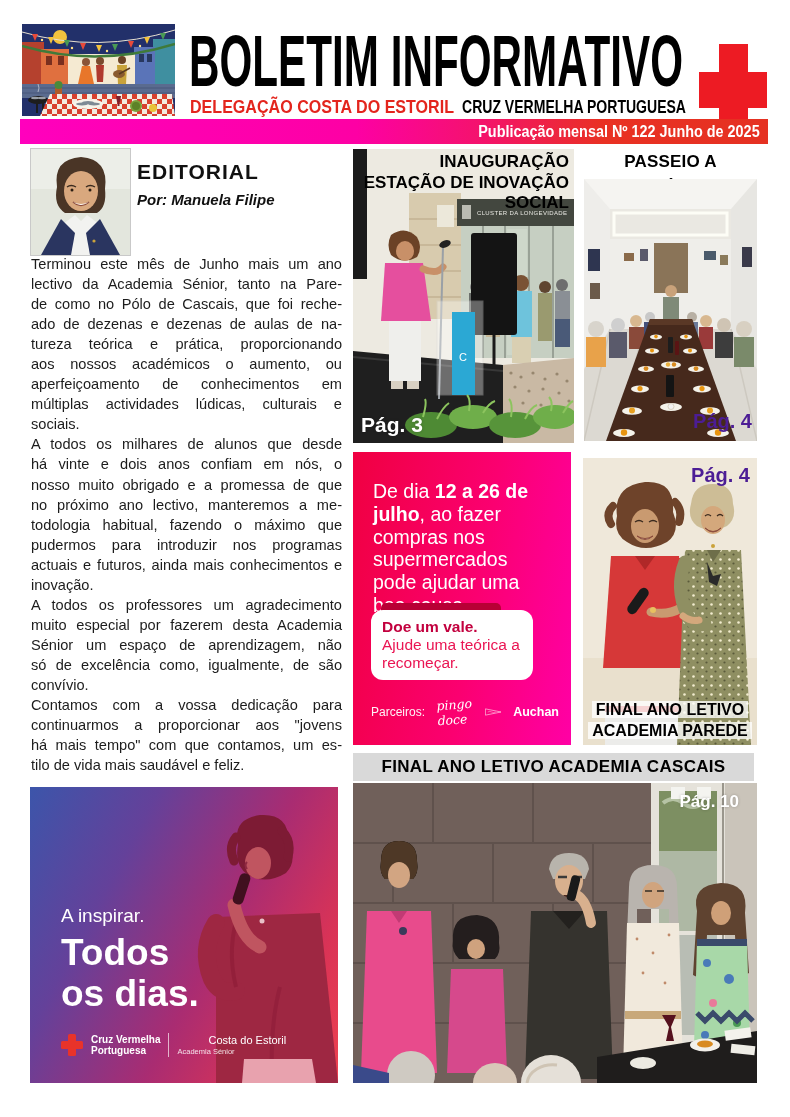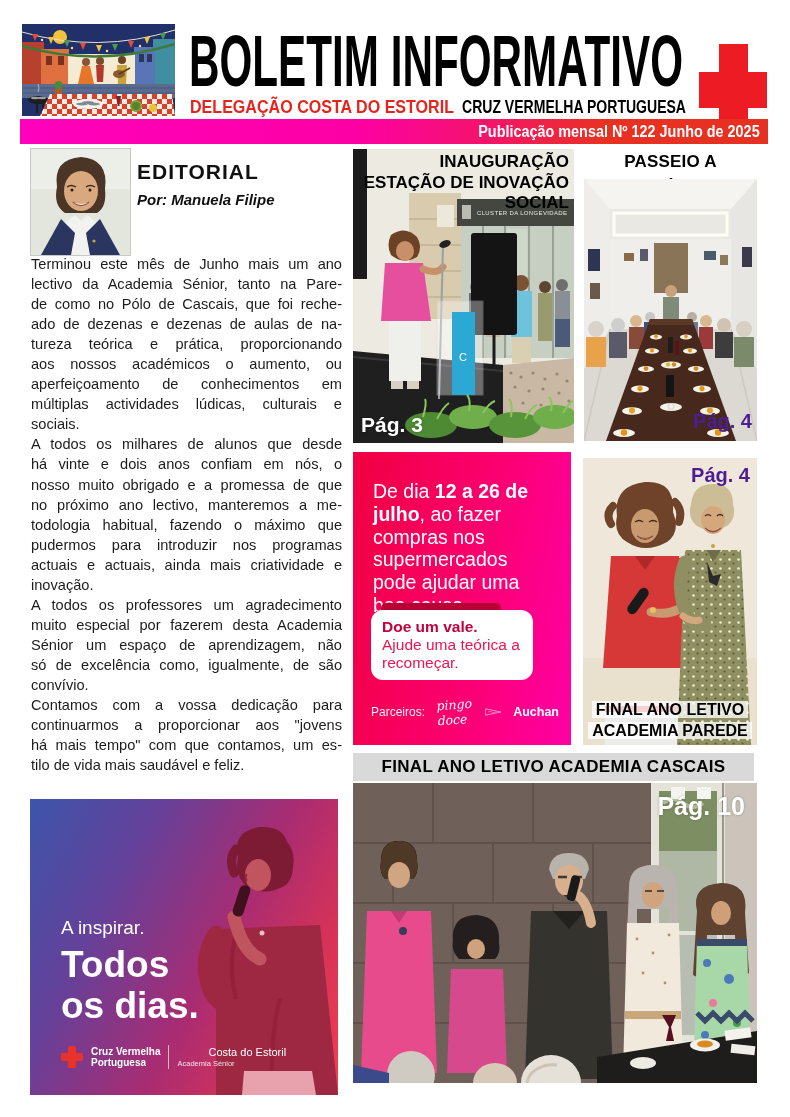--- a/index.html
+++ b/index.html
@@ -51,24 +51,24 @@
   .promo .partners .pingo{font-family:"DejaVu Serif",serif;font-style:italic;font-size:12.5px;transform:rotate(-4deg);}
   .promo .partners .auchan{font-weight:bold;font-size:12.5px;}
   .ph3{left:583px;top:458px;width:174px;height:287px;}
   .ph3 .pag{position:absolute;right:7px;top:6px;}
   .ph3 .cap{position:absolute;left:0;right:0;bottom:3px;text-align:center;font-weight:bold;font-size:16px;
      line-height:1.3;color:#000;white-space:pre-line;}
   .ph3 .cap span{background:rgba(255,255,255,.78);padding:0 4px;box-decoration-break:clone;-webkit-box-decoration-break:clone;}
   .cascais-bar{left:353px;top:753px;width:401px;height:28px;background:#d9d9d9;text-align:center;
      font-weight:bold;font-size:17px;line-height:28px;color:#000;letter-spacing:.3px;}
   .ph4{left:353px;top:783px;width:404px;height:300px;}
-  .ph4 .pag{position:absolute;right:12px;top:9px;font-size:25px;}
+  .ph4 .pag{position:absolute;right:18px;top:9px;font-size:17px;}
   
   .brand{left:30px;top:787px;width:308px;height:296px;overflow:hidden;
-     background:linear-gradient(118deg,#3c55aa 0%,#64419a 28%,#a92c72 58%,#da3356 82%,#ee4150 100%);margin-top:12px;}
+     background:linear-gradient(118deg,#3c55aa 0%,#64419a 28%,#a92c72 58%,#da3356 82%,#ee4150 100%);}
   .brand .slogan{position:absolute;left:31px;top:118px;color:#fff;}
   .brand .s1{font-size:19px;}
   .brand .s2{font-size:37px;font-weight:bold;line-height:1.1;margin-top:6px;white-space:pre-line;}
   .brand .logo-row{position:absolute;left:31px;bottom:26px;display:flex;align-items:center;gap:8px;color:#fff;}
   .brand .lg-col1 div{font-size:10px;font-weight:bold;line-height:1.15;}
   .brand .lg-div{width:1px;height:24px;background:rgba(255,255,255,.65);}
   .brand .lg-col2 .a{font-size:11px;line-height:1.2;padding-left:31px;}
   .brand .lg-col2 .b{font-size:7.5px;opacity:.85;}
 </style>
 </head>
@@ -201,21 +201,21 @@
       <div class="ed-line">aos nossos académicos o aumento, ou</div>
       <div class="ed-line">aperfeiçoamento de conhecimentos em</div>
       <div class="ed-line">múltiplas actividades lúdicas, culturais e</div>
       <div class="ed-line last">sociais.</div>
       <div class="ed-line">A todos os milhares de alunos que desde</div>
       <div class="ed-line">há vinte e dois anos confiam em nós, o</div>
       <div class="ed-line">nosso muito obrigado e a promessa de que</div>
       <div class="ed-line">no próximo ano lectivo, manteremos a me-</div>
       <div class="ed-line">todologia habitual, fazendo o máximo que</div>
       <div class="ed-line">pudermos para introduzir nos programas</div>
-      <div class="ed-line">actuais e actuais, ainda mais criatividade e</div>
+      <div class="ed-line">actuais e futuros, ainda mais conhecimentos e</div>
       <div class="ed-line last">inovação.</div>
       <div class="ed-line">A todos os professores um agradecimento</div>
       <div class="ed-line">muito especial por fazerem desta Academia</div>
       <div class="ed-line">Sénior um espaço de aprendizagem, não</div>
       <div class="ed-line">só de excelência como, igualmente, de são</div>
       <div class="ed-line last">convívio.</div>
       <div class="ed-line">Contamos com a vossa dedicação para</div>
       <div class="ed-line">continuarmos a proporcionar aos "jovens</div>
       <div class="ed-line">há mais tempo" com que contamos, um es-</div>
       <div class="ed-line last">tilo de vida mais saudável e feliz.</div>

